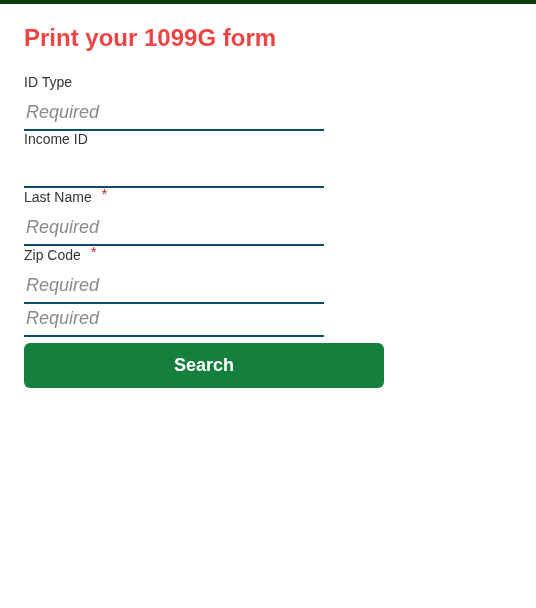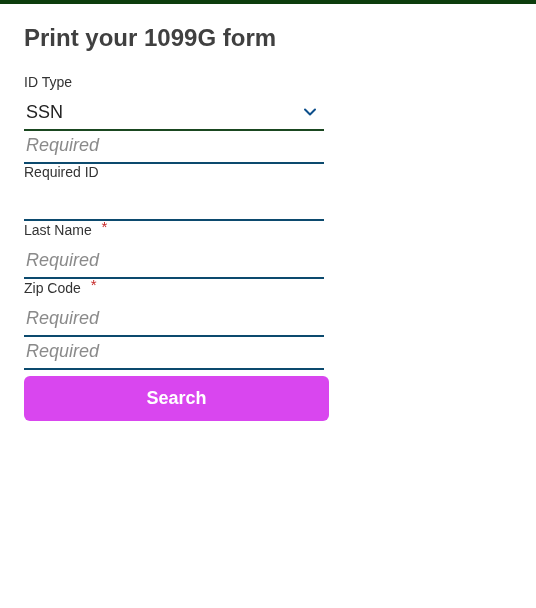--- a/index.html
+++ b/index.html
@@ -15,21 +15,21 @@
       overflow: hidden;
     }
     .container {
       border-top: 4px solid #0d3d0d;
       padding: 20px 24px 24px 24px;
       height: 100%;
     }
     .page-title {
       font-size: 24px;
       font-weight: 600;
-      color: #404040;
+      color: #ef4444;
       margin-bottom: 22px;
     }
     .field {
       margin-bottom: 0;
       width: 300px;
     }
     .field-label {
       font-size: 14px;
       color: #333;
       margin-bottom: 8px;
@@ -73,59 +73,51 @@
       padding: 4px 2px 6px 2px;
       background: transparent;
       outline: none;
     }
     .text-input::placeholder {
       color: #8a8a8a;
       font-style: italic;
       font-size: 18px;
     }
     .search-btn {
-      width: 305px;
-      background: #d946ef;
+      width: 360px;
+      background: #15803d;
       color: #fff;
       border: none;
       border-radius: 6px;
       font-size: 18px;
       font-weight: 600;
       padding: 12px 12px;
       cursor: pointer;
       margin-top: 6px;
     }
   </style>
 </head>
 <body>
 
 <div class="container">
   <h1 class="page-title">Print your 1099G form</h1>
 
   
   <div class="field">
     <label class="field-label">ID Type</label>
-    <div class="select-wrap">
-      <div class="select-input">SSN</div>
-      <span class="chevron">
-        <svg width="16" height="16" viewBox="0 0 16 16">
-            <path d="M3 5.5 L8 10.5 L13 5.5" stroke="#0d4f8b" stroke-width="2" fill="none" stroke-linecap="round" stroke-linejoin="round"></path>
-          </svg>
-      </span>
-    </div>
   </div>
 
   
   <div class="field">
     <input type="text" class="text-input" placeholder="Required" style="">
   </div>
 
   
   <div class="field">
-    <label class="field-label">Required ID</label>
+    <label class="field-label">Income ID</label>
     <input type="text" class="text-input" placeholder="" style="">
   </div>
 
   
   <div class="field">
     <label class="field-label">
       <span>Last Name</span>
       <span class="required-mark">*</span>
     </label>
     <input type="text" class="text-input" placeholder="Required" style="">

